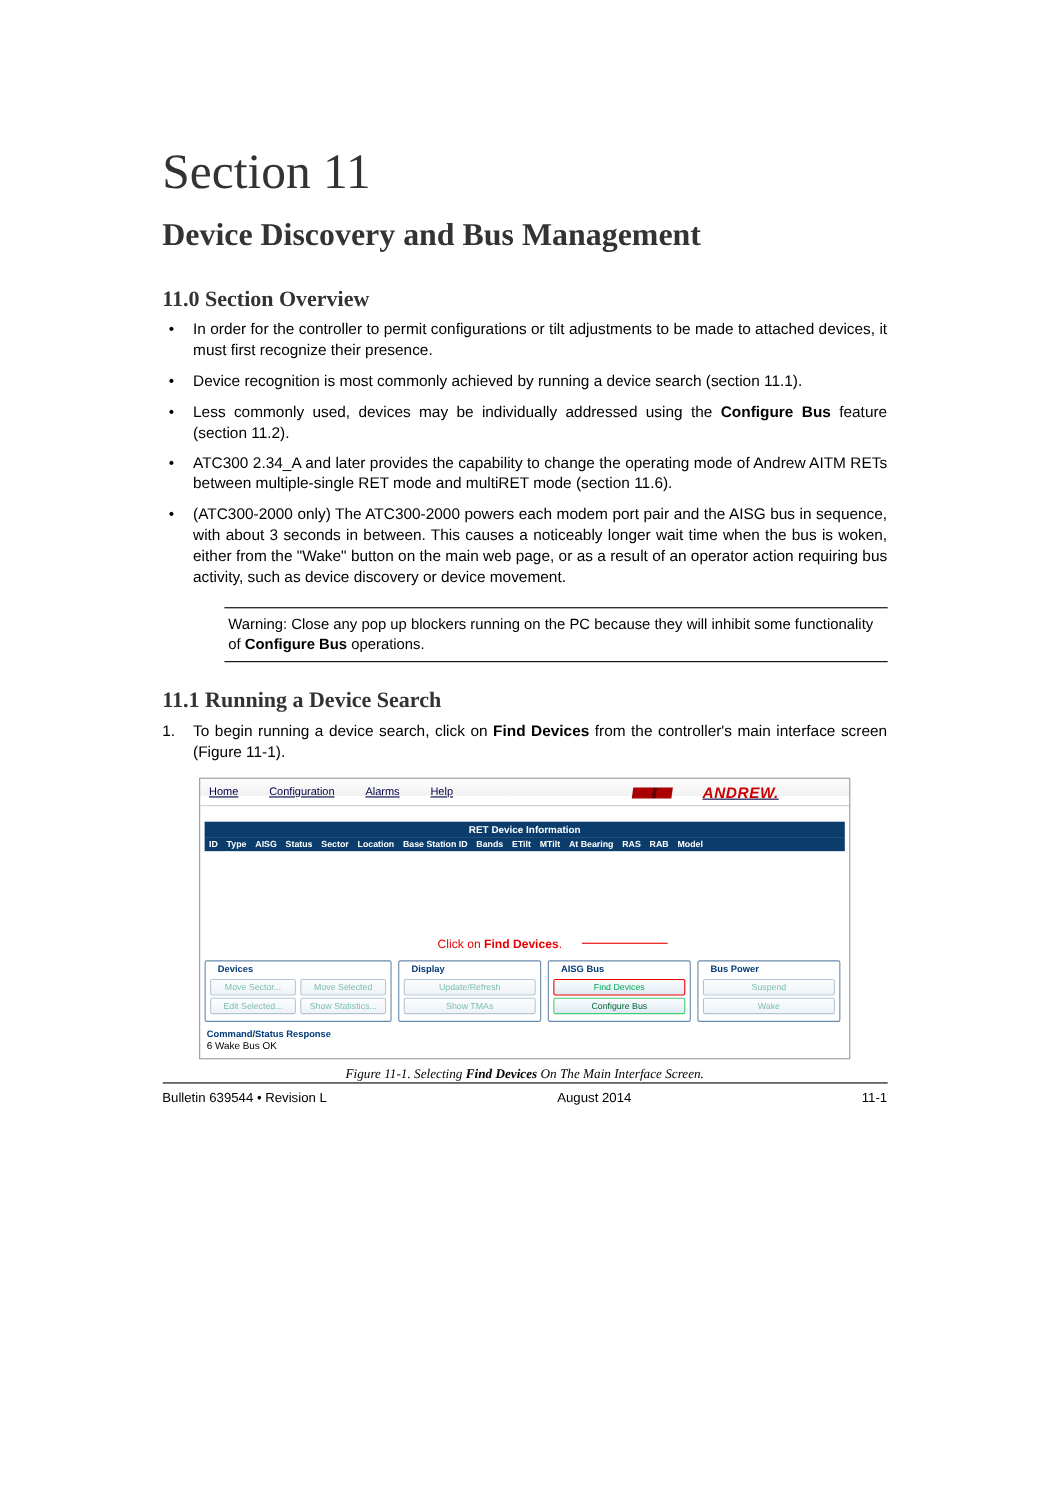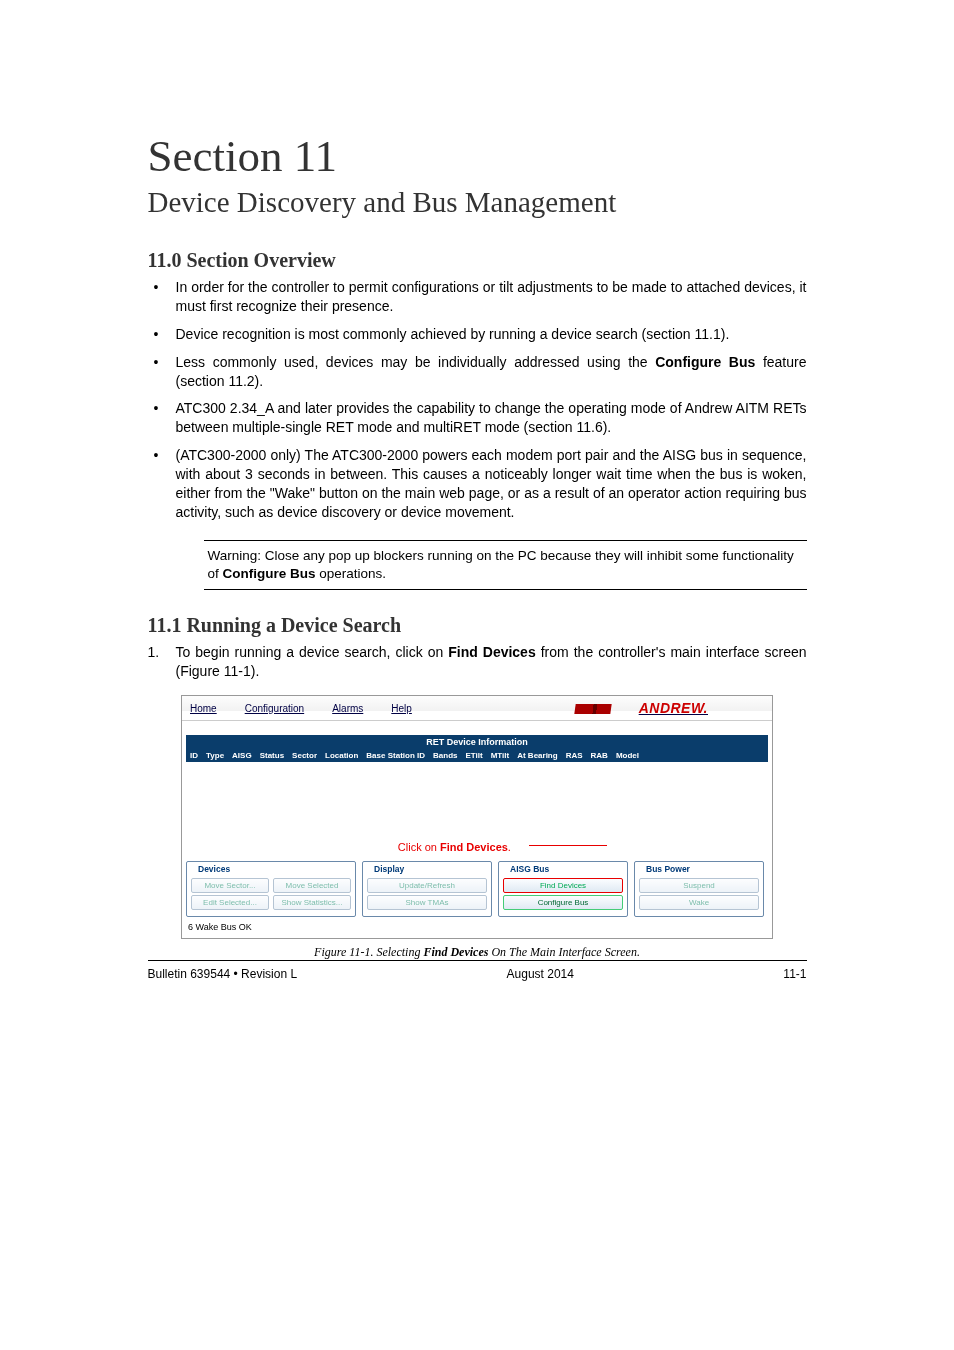--- a/index.html
+++ b/index.html
@@ -17,22 +17,22 @@
   .section-title{
     font-family:Georgia,'Times New Roman',serif;
     font-size:45px;
     font-weight:normal;
     margin:0 0 2px 0;
     color:#333;
   }
   .section-subtitle{
     font-family:Georgia,'Times New Roman',serif;
     font-size:29px;
-    font-weight:normal;
-    margin:4px 0 30px 0;
+    font-weight:bold;
+    margin:16px 0 30px 0;
     color:#333;
   }
   .heading{
     font-family:Georgia,'Times New Roman',serif;
     font-size:20px;
     font-weight:bold;
     margin:0 0 6px 0;
     color:#333;
   }
   ul.bullets{
@@ -297,20 +297,21 @@
         <div class="fig-legend">AISG Bus</div>
         <div class="fig-btn highlight">Find Devices</div>
         <div class="fig-btn active">Configure Bus</div>
       </div>
       <div class="fig-fieldset small">
         <div class="fig-legend">Bus Power</div>
         <div class="fig-btn">Suspend</div>
         <div class="fig-btn">Wake</div>
       </div>
     </div>
+    <div class="fig-status-lbl">Command/Status Response</div>
     <div class="fig-status-txt">6 Wake Bus OK</div>
   </div>
   <div class="figure-caption">Figure 11-1.  Selecting <b>Find Devices</b> On The Main Interface Screen.</div>
 
   <div class="footer-line">
     <span>Bulletin 639544  •  Revision L</span>
     <span>August 2014</span>
     <span>11-1</span>
   </div>
 

